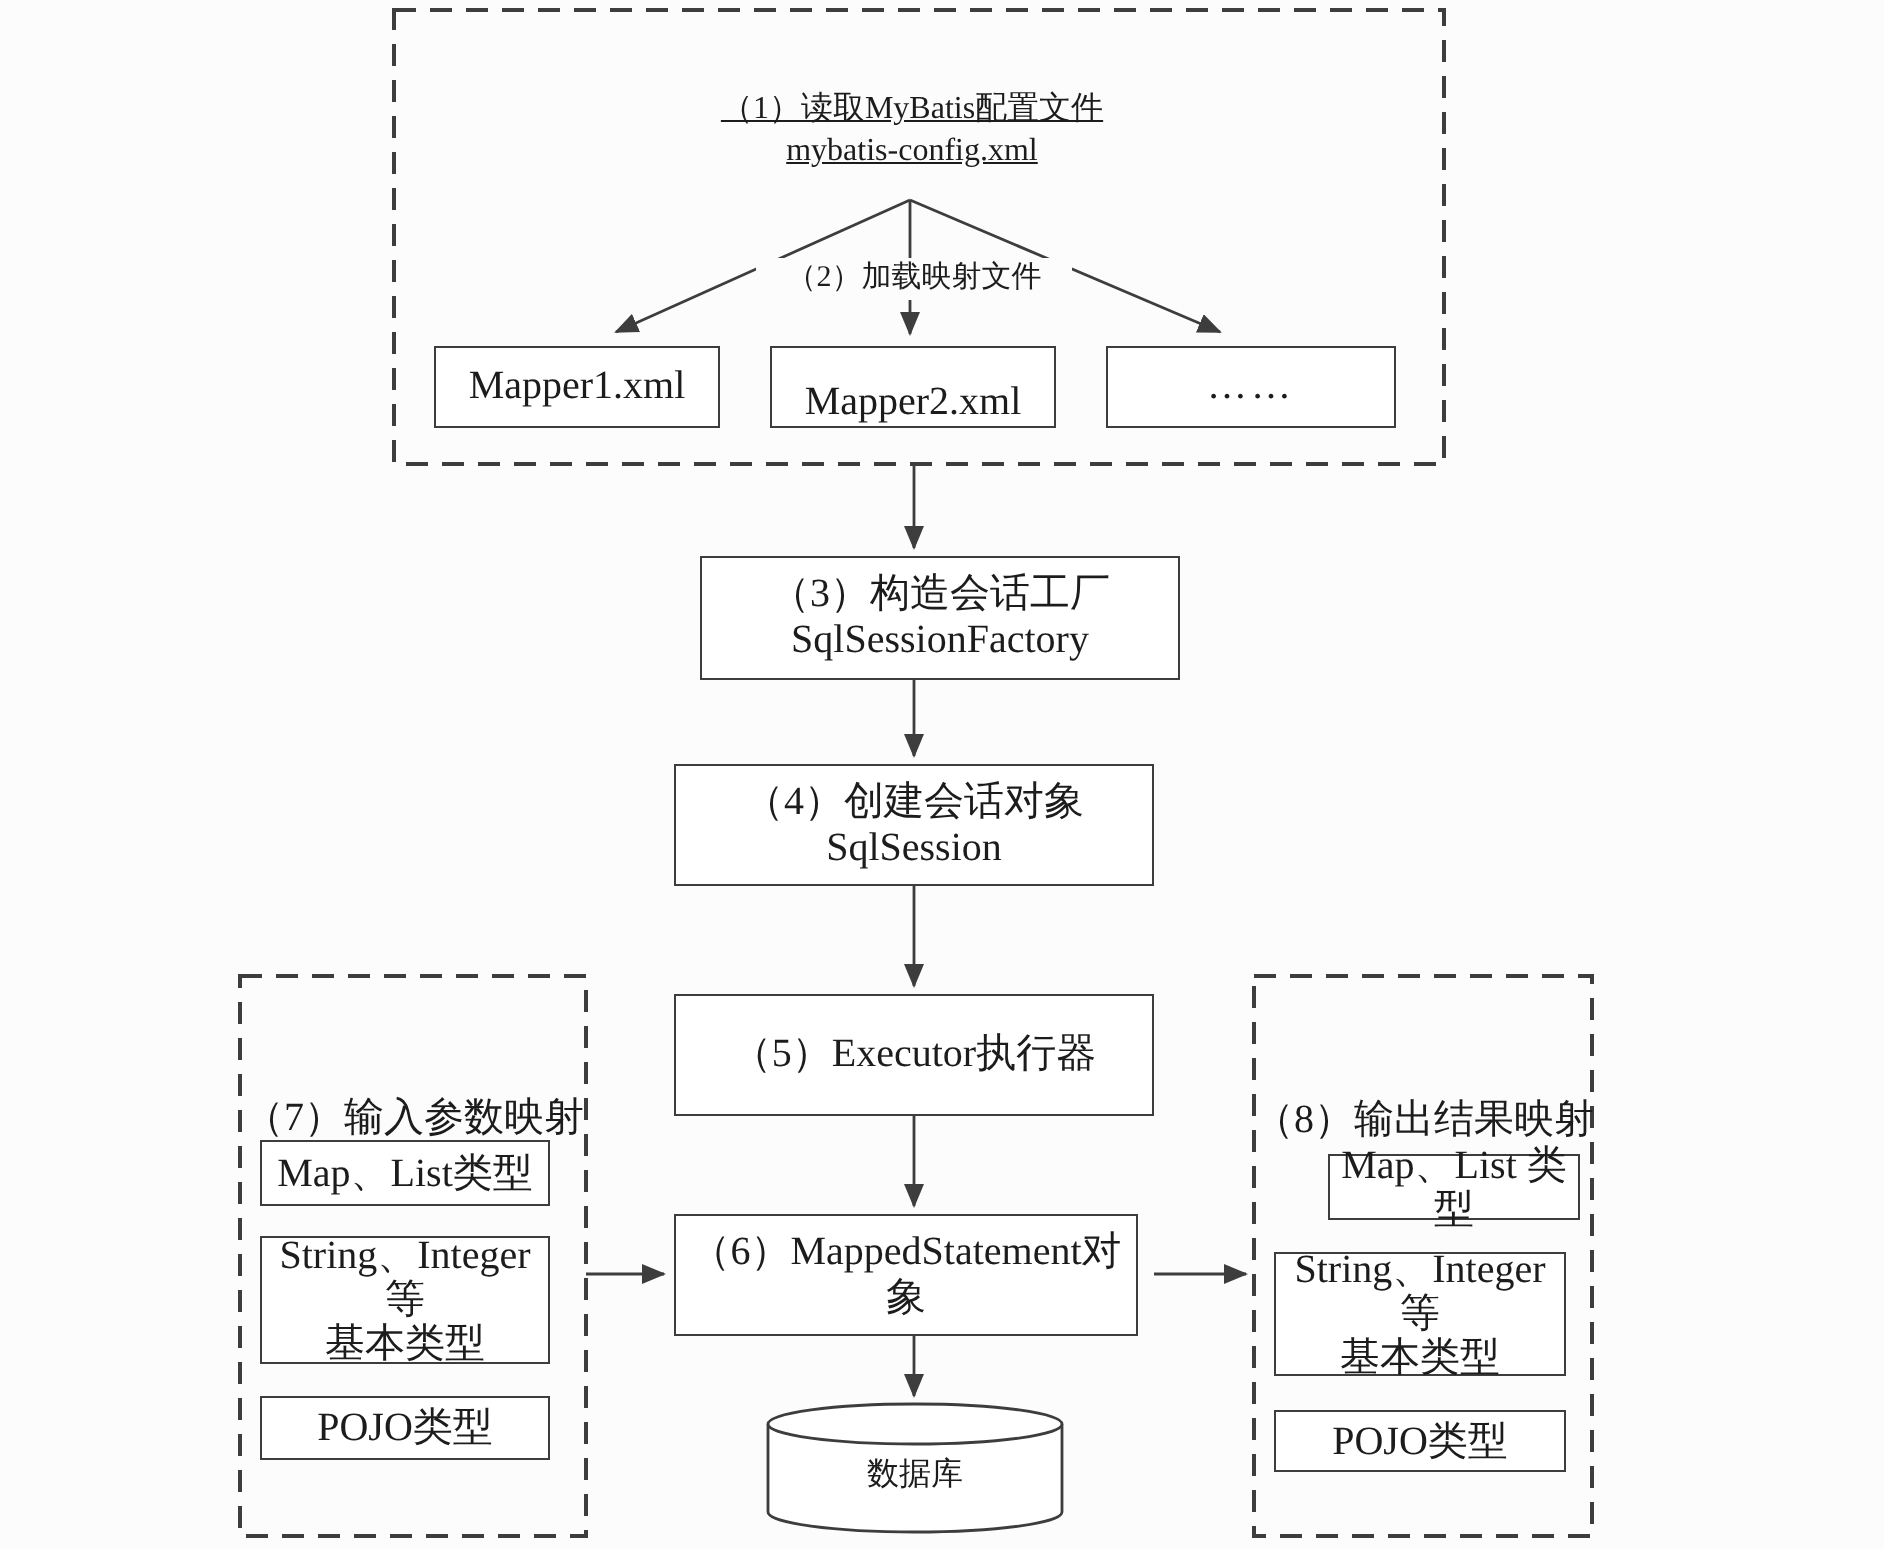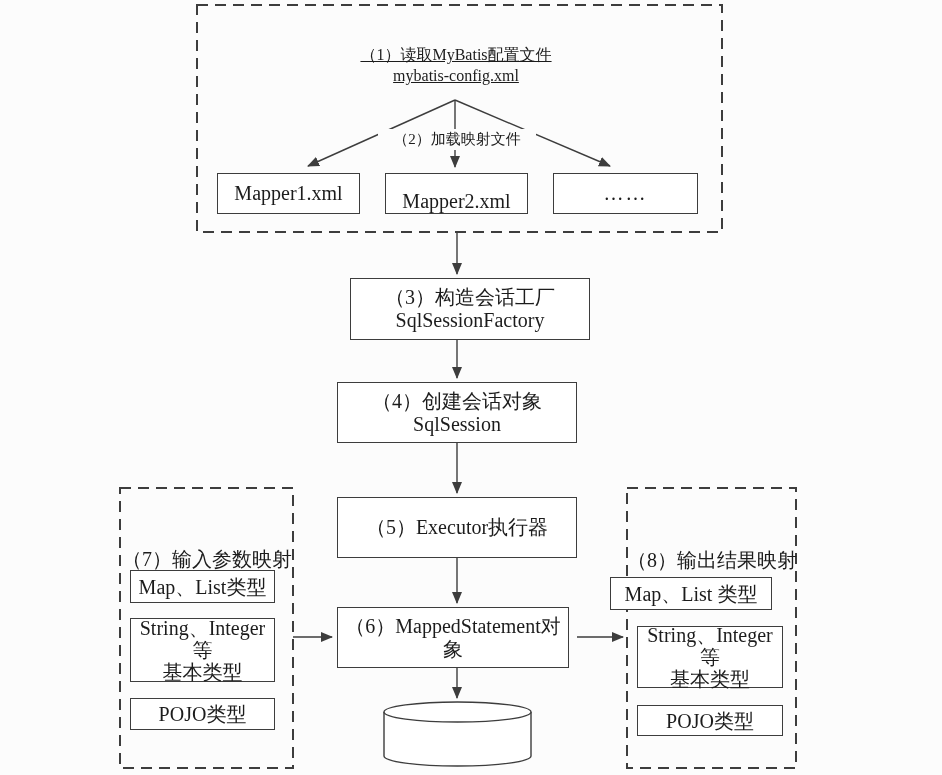--- a/index.html
+++ b/index.html
@@ -124,25 +124,26 @@
   </div>
   <div class="box panel-text" style="left:130px; top:618px; width:145px; height:64px;">
     <span>String、Integer等</span>
     <span>基本类型</span>
   </div>
   <div class="box panel-text" style="left:130px; top:698px; width:145px; height:32px;">
     <span>POJO类型</span>
   </div>
 
   <div class="label panel-text" style="left:627px; top:549px; width:170px;">（8）输出结果映射</div>
-  <div class="box panel-text" style="left:610px; top:577px; width:162px; height:33px;">
+  <div class="box panel-text" style="left:664px; top:577px; width:126px; height:33px;">
     <span>Map、List 类型</span>
   </div>
   <div class="box panel-text" style="left:637px; top:626px; width:146px; height:62px;">
     <span>String、Integer 等</span>
     <span>基本类型</span>
   </div>
   <div class="box panel-text" style="left:637px; top:705px; width:146px; height:31px;">
     <span>POJO类型</span>
   </div>
 
+  <div class="label" style="left:387px; top:727px; width:141px;">数据库</div>
 
 </div>
 
 </body></html>

